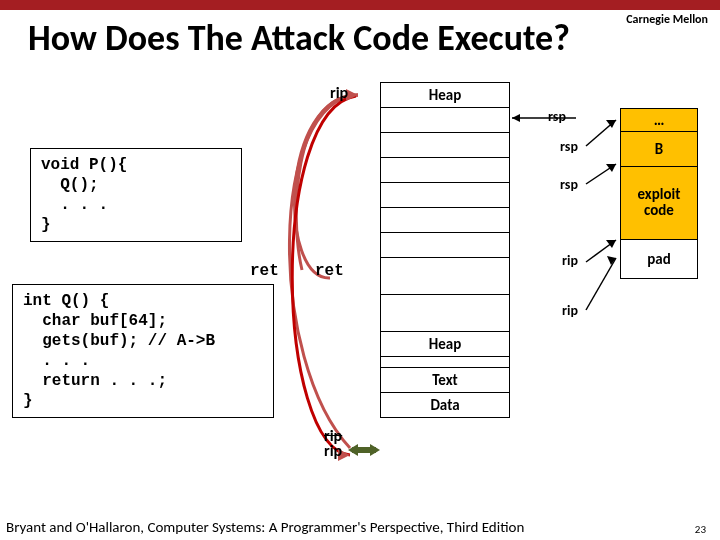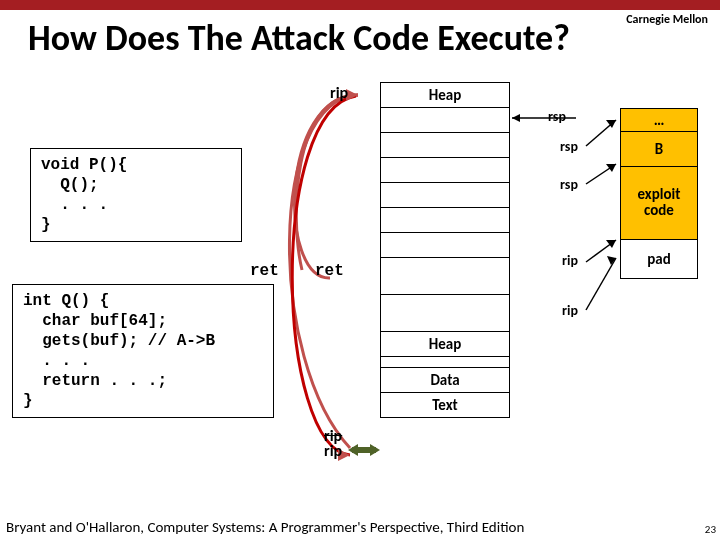--- a/index.html
+++ b/index.html
@@ -27,21 +27,21 @@
   .rcell.yel{background:#ffc000}
   .rcell.dots{height:22px}
   .rcell.B{height:34px}
   .rcell.pad{height:38px;background:#fff}
   .rcell.expl{height:72px;text-align:center;line-height:1.05}
 
   
   .plabel{position:absolute;font-weight:700;font-size:14px}
 
   .footer{position:absolute;left:6px;bottom:4px;font-size:15px;color:#000}
-  .pagenum{position:absolute;right:4px;bottom:4px;font-size:11px}
+  .pagenum{position:absolute;right:14px;bottom:4px;font-size:11px}
 
   
   .ret1{position:absolute;left:250px;top:262px;font-family:"Courier New",monospace;font-weight:700;font-size:16px}
   .ret2{position:absolute;left:315px;top:262px;font-family:"Courier New",monospace;font-weight:700;font-size:16px}
 
   
   .rip-top{position:absolute;left:330px;top:83px;font-weight:700;font-size:16px}
   .rip-bot{position:absolute;left:324px;top:441px;font-weight:700;font-size:16px}
   .rip-bot-strike{position:absolute;left:324px;top:426px;font-weight:700;font-size:16px;text-decoration:line-through;color:#000}
 </style>
@@ -91,22 +91,22 @@
   <div class="memcell"></div>
   <div class="memcell"></div>
   <div class="memcell"></div>
   <div class="memcell"></div>
   <div class="memcell gap"></div>
   <div class="memcell gap" style="border-bottom:1.3px solid #000"></div>
   <div class="memcell gap"></div>
   <div class="memcell gap" style="border-bottom:1.3px solid #000"></div>
   <div class="memcell">Heap</div>
   <div class="memcell gap" style="height:10px;border-bottom:1.3px solid #000"></div>
+  <div class="memcell">Text</div>
   <div class="memcell">Data</div>
-  <div class="memcell">Text</div>
 </div>
 
 <div class="rightcol">
   <div class="rcell first yel dots">…</div>
   <div class="rcell yel B">B</div>
   <div class="rcell yel expl" style="white-space:pre">exploit
 code</div>
   <div class="rcell pad">pad</div>
 </div>
 

